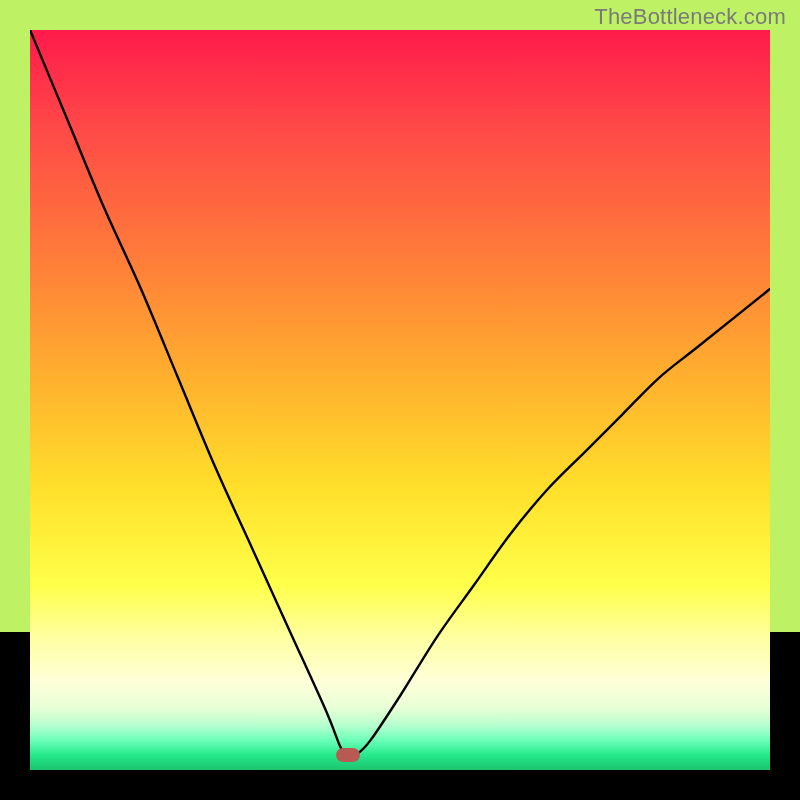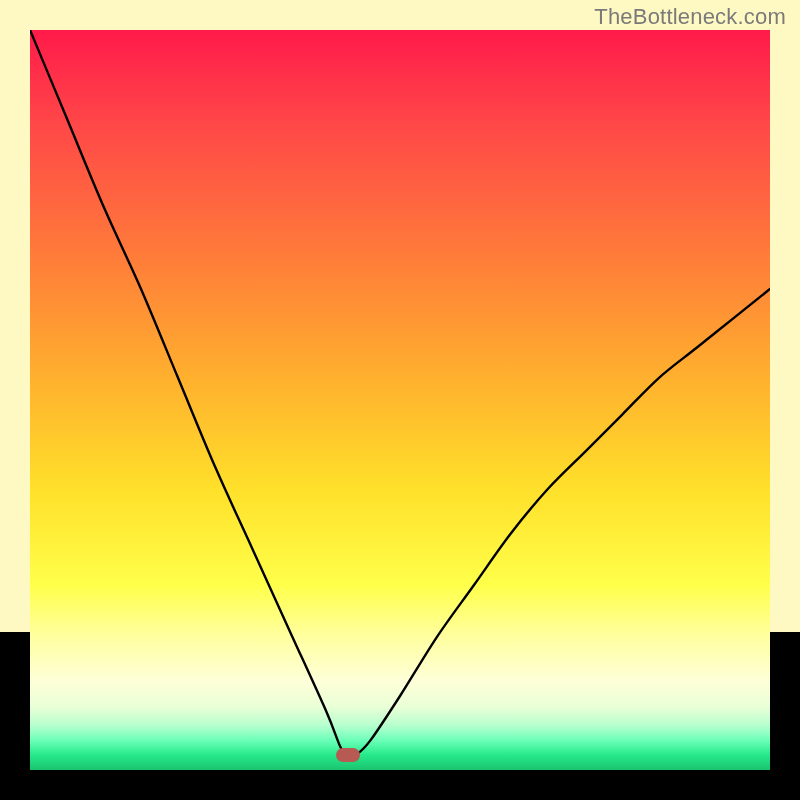--- a/index.html
+++ b/index.html
@@ -10,21 +10,21 @@
     background: #000;
     font-family: Arial, Helvetica, sans-serif;
     overflow: hidden;
   }
   .frame {
     position: absolute;
     left: 0;
     top: 0;
     width: 800px;
     height: 632px;
-    background: #fef9c3;
+    background: #bef264;
   }
   .plot {
     position: absolute;
     left: 30px;
     top: 30px;
     width: 740px;
     height: 740px;
     background: linear-gradient(to bottom,
       #ff1a4a 0%,
       #ff4848 13%,

